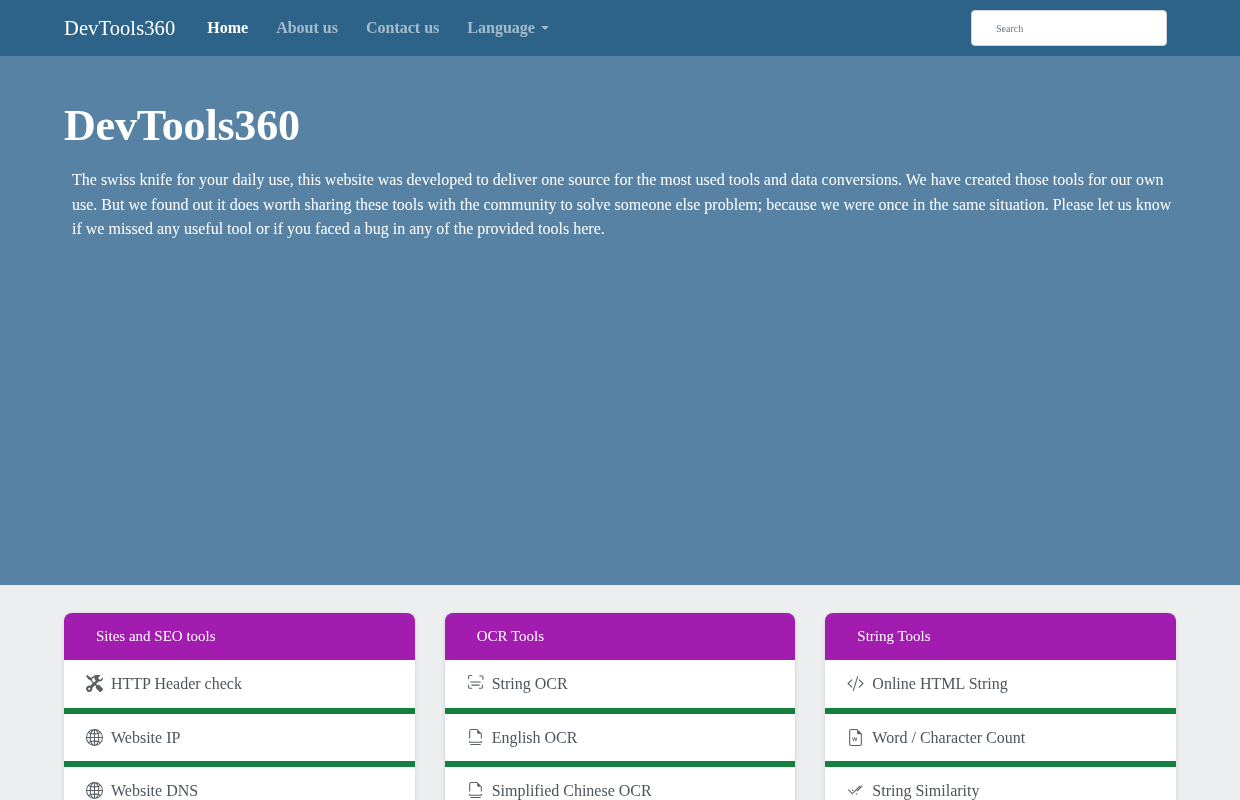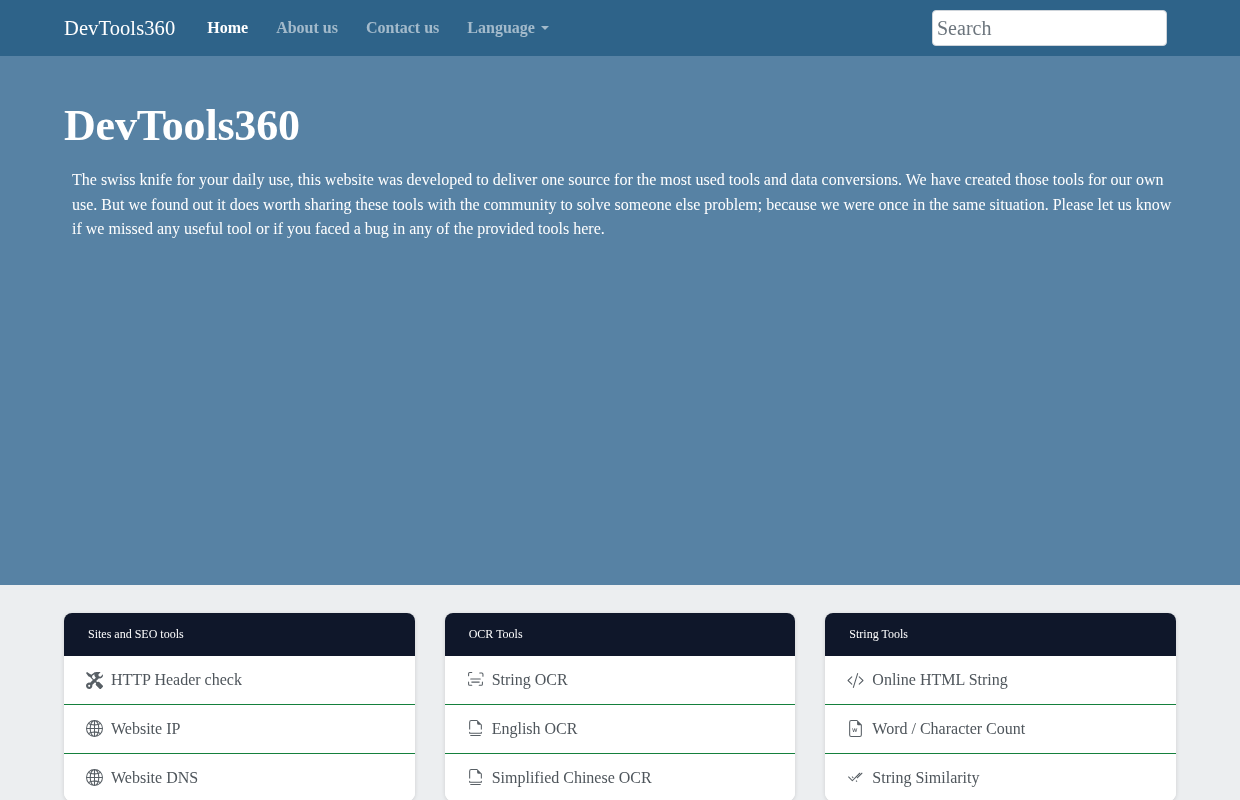--- a/index.html
+++ b/index.html
@@ -51,28 +51,28 @@
     border-left: 4px solid transparent;
     border-right: 4px solid transparent;
     border-top: 4px solid rgba(255,255,255,.56);
   }
   .search-wrap {
     position: absolute;
     right: 73px;
     top: 10px;
   }
   .search-input {
-    width: 235px;
+    width: 196px;
     height: 36px;
     border: 1px solid #ced4da;
     border-radius: 4px;
     background: #ffffff;
-    padding: 4px 4px;
+    padding: 4px 24px;
     font-family: "Liberation Serif", "DejaVu Serif", serif;
-    font-size: 20px;
+    font-size: 10px;
     color: #495057;
     outline: none;
   }
   .search-input::placeholder { color: #6c757d; opacity: 1; }
 
   
   .hero {
     height: 529px;
     background: #5782a4;
     padding: 0 64px;
@@ -104,33 +104,33 @@
     gap: 30px;
   }
   .card {
     flex: 1 1 0;
     background: #ffffff;
     border-radius: 8px;
     box-shadow: 0 1px 4px rgba(0,0,0,.13);
     overflow: hidden;
   }
   .card-header {
-    background: #0f172a;
-    color: #ffffff;
-    font-size: 12px;
-    padding: 14px 20px 15px 24px;
+    background: #a21caf;
+    color: #ffffff;
+    font-size: 15px;
+    padding: 14px 20px 15px 32px;
     line-height: 1.2;
   }
   .card-list { }
   .card-item {
     display: flex;
     align-items: center;
     gap: 8px;
     padding: 13px 20px 13px 22px;
-    border-top: 1px solid #15803d;
+    border-top: 6px solid #15803d;
     color: #4e555b;
     font-size: 16px;
     text-decoration: none;
     line-height: 1.35;
     background: #ffffff;
   }
   .card-list .card-item:first-child { border-top: none; }
   .ic {
     width: 17px; height: 17px;
     flex: 0 0 17px;

